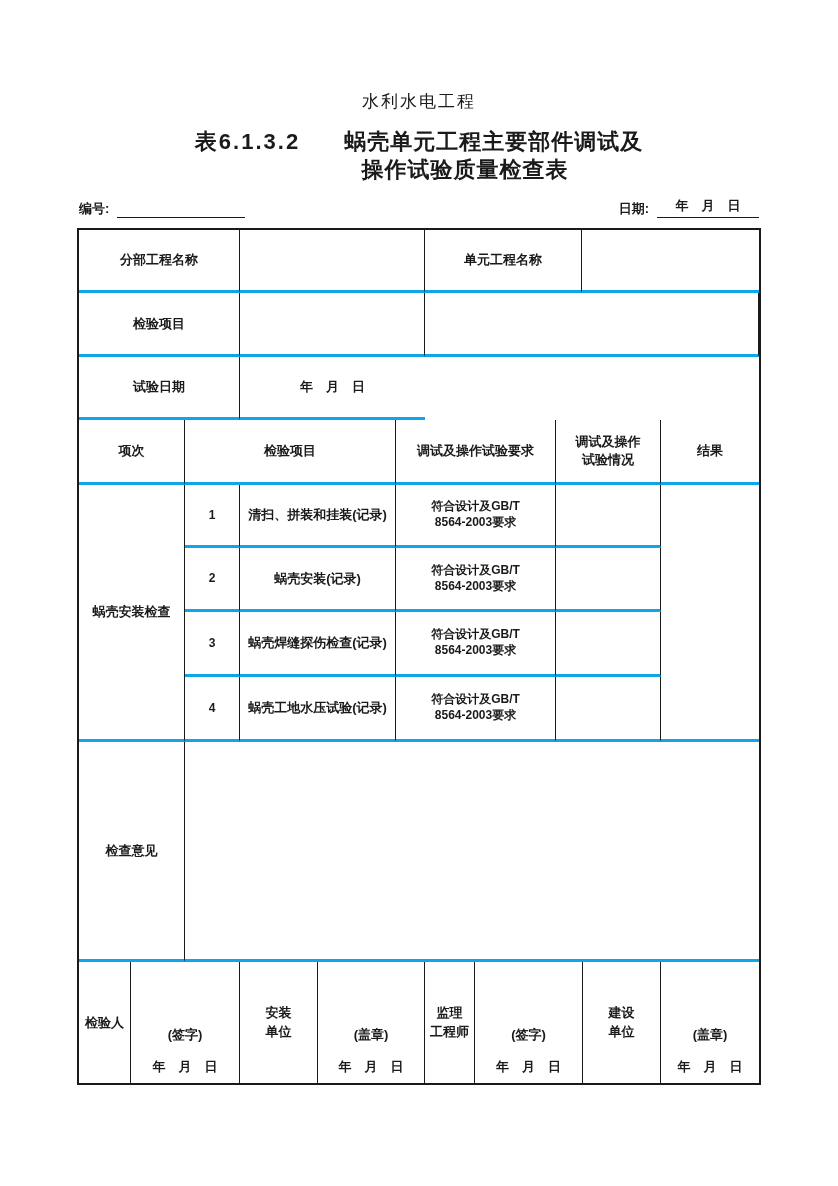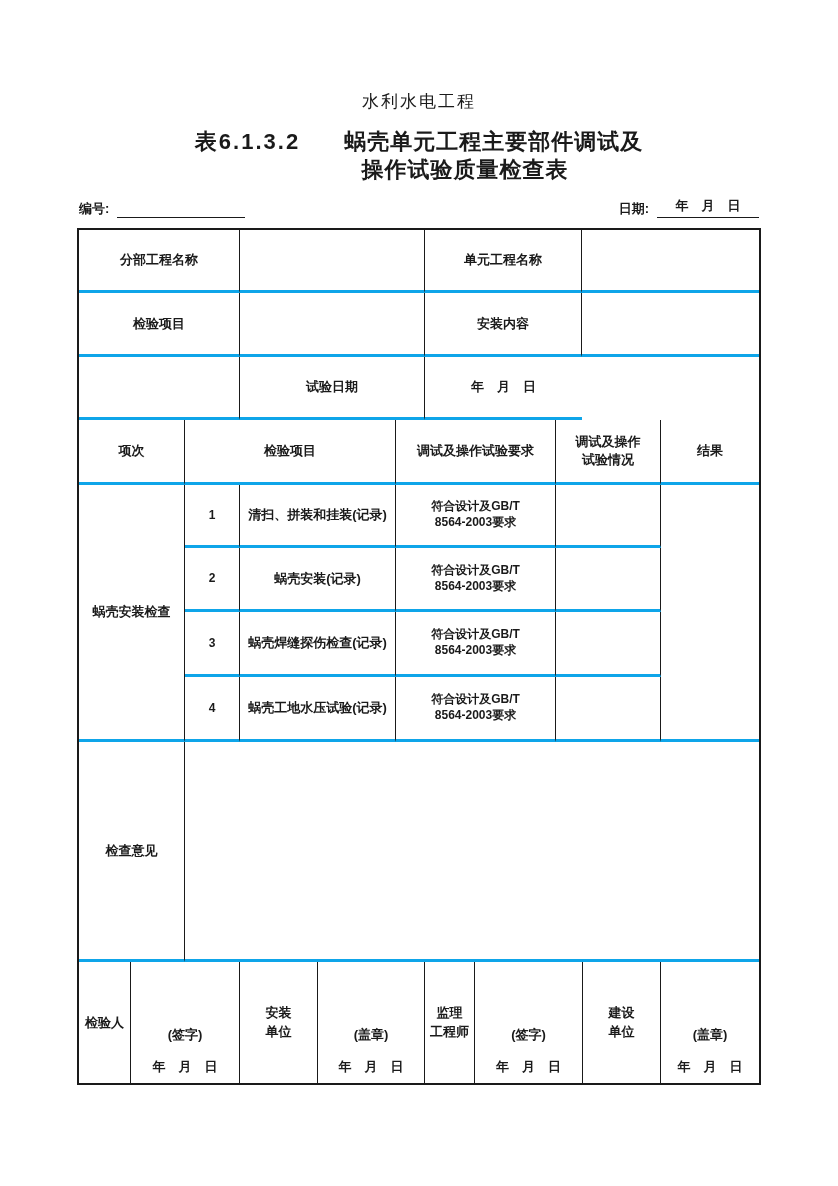--- a/index.html
+++ b/index.html
@@ -109,21 +109,20 @@
   <div class="form-table">
 
     <div class="grid g-info">
       <div class="c">分部工程名称</div>
       <div class="c"></div>
       <div class="c">单元工程名称</div>
       <div class="c last-col"></div>
 
       <div class="c">检验项目</div>
       <div class="c"></div>
-      <div class="c">安装内容</div>
       <div class="c last-col"></div>
 
       <div class="c"></div>
       <div class="c">试验日期</div>
       <div class="c last-col">年　月　日</div>
     </div>
 
     <div class="grid g-items">
       <div class="c h-xiangci">项次</div>
       <div class="c h-item">检验项目</div>

